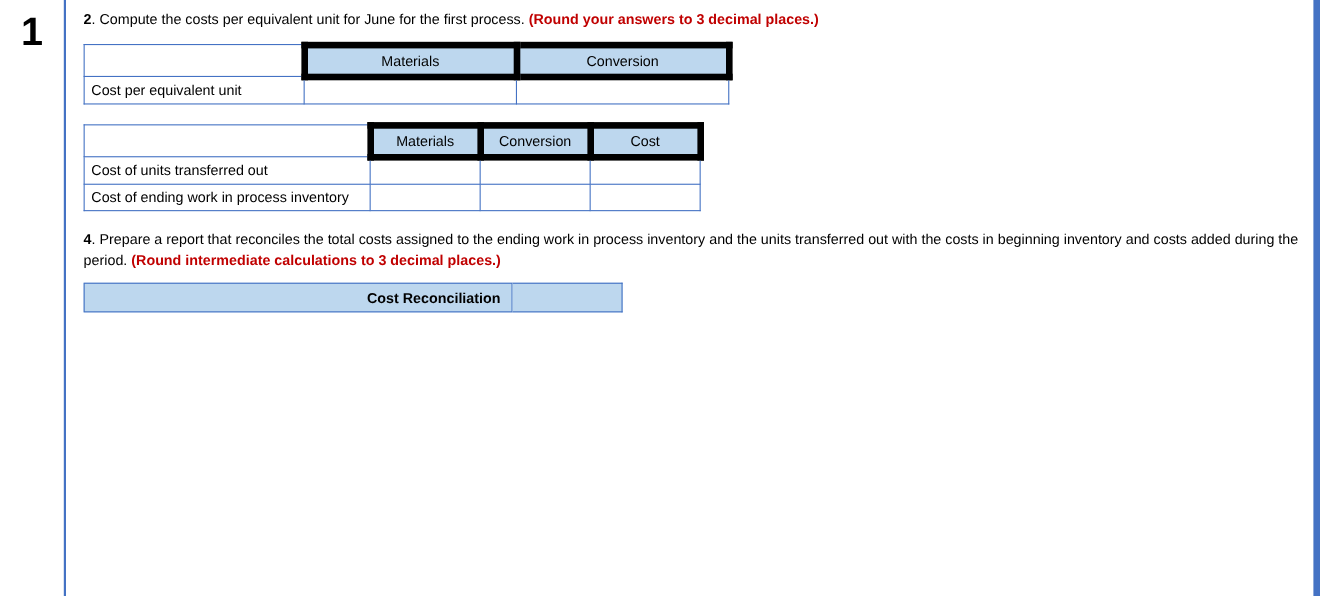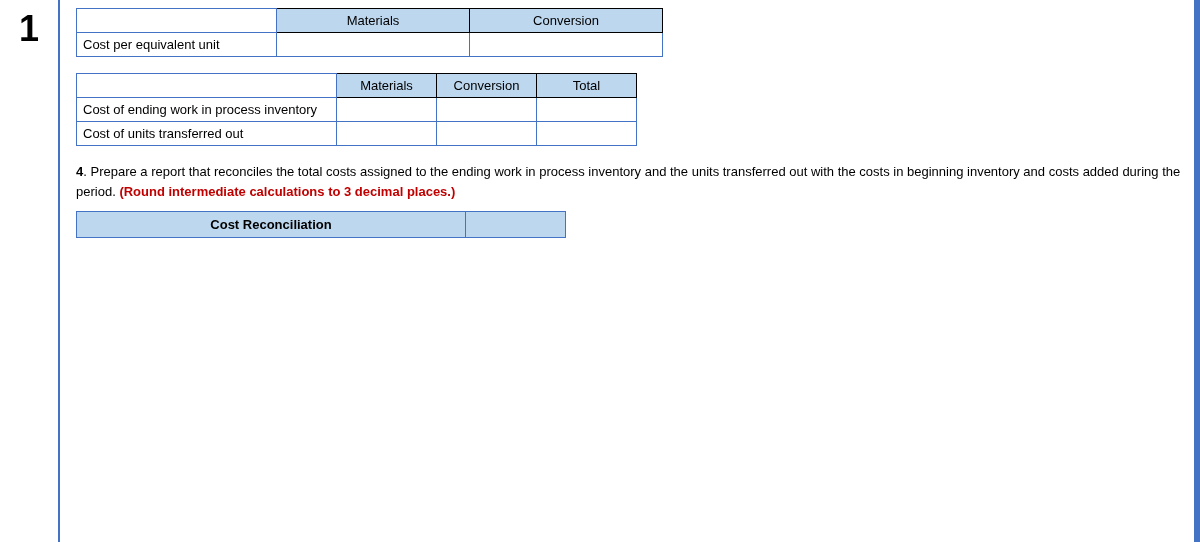--- a/index.html
+++ b/index.html
@@ -56,21 +56,21 @@
     
     .table-wrapper {
       margin-bottom: 8px;
     }
     table {
       border-collapse: collapse;
       font-size: 13px;
     }
     table th {
       background-color: #bdd7ee;
-      border: 1px solid #000000;
+      border: 6px solid #000000;
       padding: 4px 10px;
       font-weight: normal;
       text-align: center;
       min-width: 100px;
     }
     table td {
       border: 1px solid #4472c4;
       padding: 3px 6px;
       min-width: 100px;
       min-height: 22px;
@@ -111,21 +111,21 @@
     .cost-recon-wrapper {
       display: flex;
       flex-direction: column;
     }
     .cost-recon-left {
       width: 390px;
       background: #bdd7ee;
       border: 1px solid #4472c4;
       padding: 5px 10px;
       font-weight: bold;
-      text-align: center;
+      text-align: right;
     }
     
     .table2 td.label-cell {
       min-width: 250px;
       width: 250px;
     }
     .table2 th, .table2 td.input-cell {
       width: 100px;
       min-width: 100px;
     }
@@ -137,20 +137,23 @@
 
   <div class="left-number">
     <span>1</span>
   </div>
 
   <div class="content">
 
     <div style="position:absolute; top:0; right:0; width:6px; height:100%; background:#4472c4;"></div>
 
     <div class="section-2">
+      <div class="section-title">
+        <span class="bold-num">2</span><span>. Compute the costs per equivalent unit for June for the first process.</span> <span class="highlight-red">(Round your answers to 3 decimal places.)</span>
+      </div>
       <div class="table-wrapper">
         <table>
           <thead>
             <tr>
               <th style="background:#fff; border:1px solid #4472c4; min-width:200px;"></th>
               <th>Materials</th>
               <th>Conversion</th>
             </tr>
           </thead>
           <tbody>
@@ -165,32 +168,32 @@
     </div>
 
     <div class="section-3">
       <div class="table-wrapper">
         <table class="table2">
           <thead>
             <tr>
               <th style="background:#fff; border:1px solid #4472c4; min-width:260px; width:260px;"></th>
               <th>Materials</th>
               <th>Conversion</th>
-              <th>Total</th>
+              <th>Cost</th>
             </tr>
           </thead>
           <tbody>
             <tr>
+              <td class="label-cell" style="min-width:260px; width:260px;">Cost of units transferred out</td>
+              <td class="input-cell"><input class="cell-input" type="text" style=""></td>
+              <td class="input-cell"><input class="cell-input" type="text" style=""></td>
+              <td class="input-cell"><input class="cell-input" type="text" style=""></td>
+            </tr>
+            <tr>
               <td class="label-cell" style="min-width:260px; width:260px;">Cost of ending work in process inventory</td>
-              <td class="input-cell"><input class="cell-input" type="text" style=""></td>
-              <td class="input-cell"><input class="cell-input" type="text" style=""></td>
-              <td class="input-cell"><input class="cell-input" type="text" style=""></td>
-            </tr>
-            <tr>
-              <td class="label-cell" style="min-width:260px; width:260px;">Cost of units transferred out</td>
               <td class="input-cell"><input class="cell-input" type="text" style=""></td>
               <td class="input-cell"><input class="cell-input" type="text" style=""></td>
               <td class="input-cell"><input class="cell-input" type="text" style=""></td>
             </tr>
           </tbody>
         </table>
       </div>
     </div>
 
     <div class="section-4">

